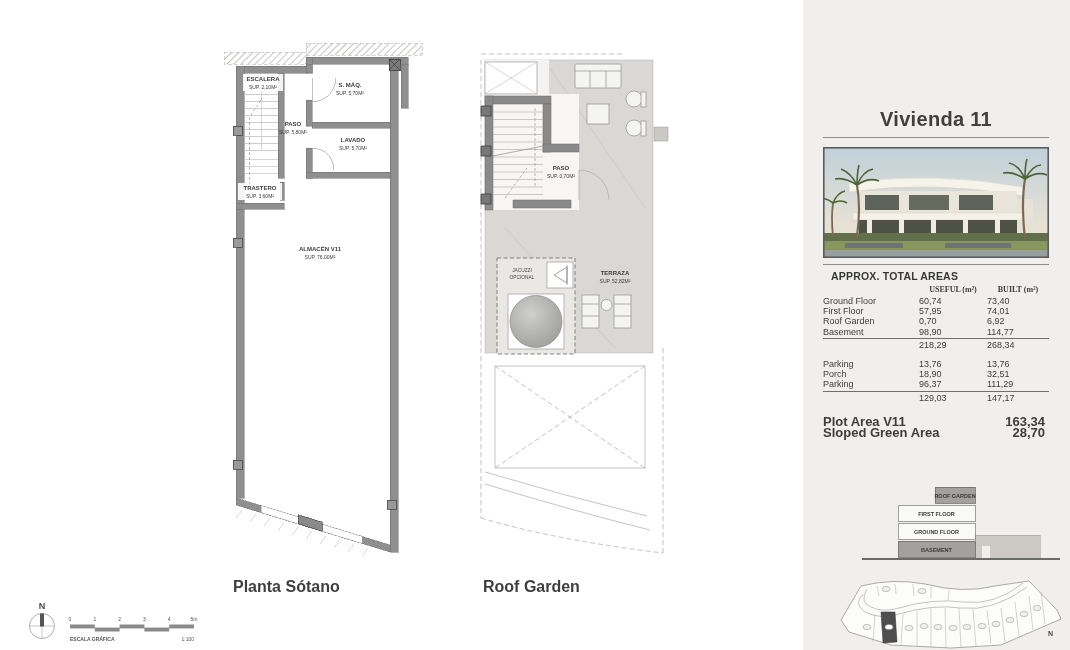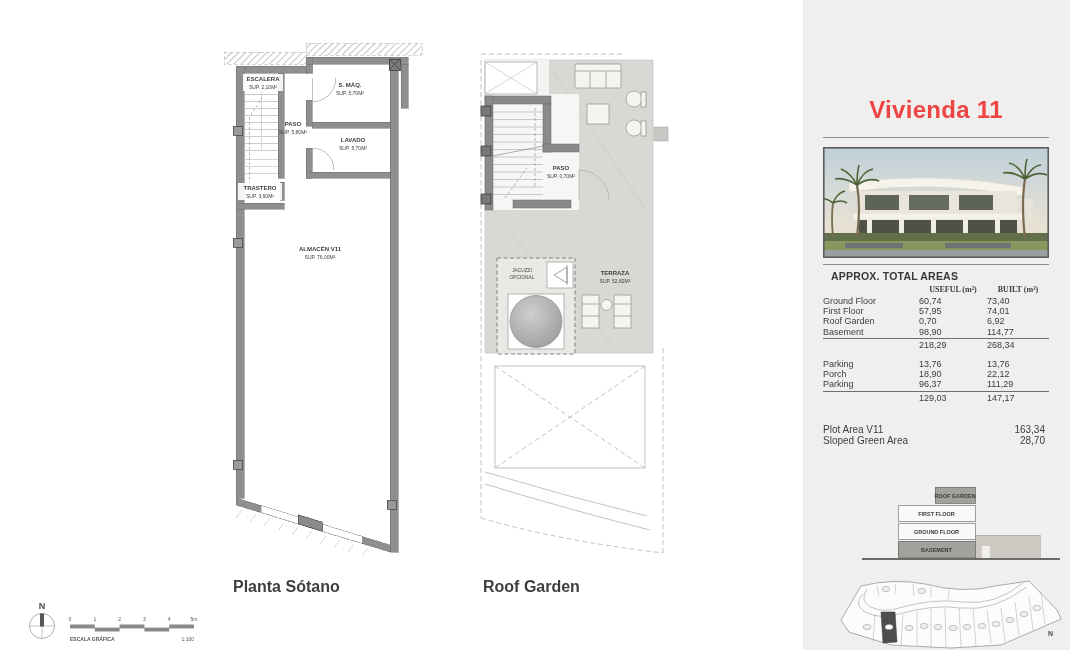--- a/index.html
+++ b/index.html
@@ -1,34 +1,34 @@
 <!DOCTYPE html>
 <html><head>
 <meta charset="utf-8">
 <style>
   html,body{margin:0;padding:0;}
   body{font-family:"Liberation Sans", sans-serif; background:#ffffff;}
   .sheet{position:relative;width:1070px;height:650px;background:#ffffff;overflow:hidden;}
   .panel{position:absolute;left:803px;top:0;width:267px;height:650px;background:#f0efee;}
-  .panel-title{position:absolute;left:823px;top:96px;width:226px;text-align:center;
-    font-size:24px;font-weight:bold;color:#ef4444;letter-spacing:.3px;}
+  .panel-title{position:absolute;left:823px;top:108px;width:226px;text-align:center;
+    font-size:20px;font-weight:bold;color:#404040;letter-spacing:.3px;}
   .rule{position:absolute;left:823px;width:226px;border-top:1px solid #8f8d8b;height:0;}
   .photo{position:absolute;left:823px;top:147px;width:226px;height:111px;}
   .areas-heading{position:absolute;left:831px;top:270px;width:226px;font-size:10.5px;
     font-weight:bold;color:#373737;letter-spacing:.2px;}
   .area-table{position:absolute;left:823px;top:284px;width:226px;color:#3d3d3d;font-size:9px;}
   .grid{display:grid;grid-template-columns:96px 68px 62px;line-height:10.2px;}
   .grid .lbl{text-align:left;}
   .grid .num{padding-right:10px;}
   .grid .num.b{padding-right:4px;}
   .grid .hdr{font-size:8px;font-weight:bold;text-align:center;line-height:12px;font-family:Liberation Serif, serif;}
   .ruleline{grid-column:1 / -1;border-top:1px solid #6f6f6f;margin:1px 0;}
   .spacer{grid-column:1 / -1;height:9px;}
-  .xtra{display:grid;grid-template-columns:160px 66px;line-height:11px;margin-top:21px;
-    font-size:10px;color:#3d3d3d;}
+  .xtra{display:grid;grid-template-columns:160px 66px;line-height:11px;margin-top:13px;
+    font-size:13px;color:#3d3d3d;font-weight:bold;}
   .xtra .v{text-align:right;padding-right:4px;}
   .decreto{display:grid;grid-template-columns:160px 66px;margin-top:15px;font-size:9.5px;
     color:#333;}
   .decreto .dl{font-weight:bold;}
   .decreto .du{text-align:right;padding-right:4px;font-weight:bold;}
   .decreto .il{margin-top:4px;}
   .decreto .iv{margin-top:4px;text-align:right;padding-right:4px;}
   .plan-title{position:absolute;font-size:16px;font-weight:bold;color:#3e3e3e;margin-top:8px;}
   svg text{font-family:"Liberation Sans", sans-serif;}
 </style>
@@ -317,21 +317,21 @@
       <div class="num b">268,34</div>
 
       <div class="spacer"></div>
 
       <div class="lbl">Parking</div>
       <div class="num">13,76</div>
       <div class="num b">13,76</div>
 
       <div class="lbl">Porch</div>
       <div class="num">18,90</div>
-      <div class="num b">22,12</div>
+      <div class="num b">32,51</div>
 
       <div class="lbl">Parking</div>
       <div class="num">96,37</div>
       <div class="num b">111,29</div>
 
       <div class="ruleline"></div>
       <div class="lbl"></div>
       <div class="num">129,03</div>
       <div class="num b">147,17</div>
     </div>

